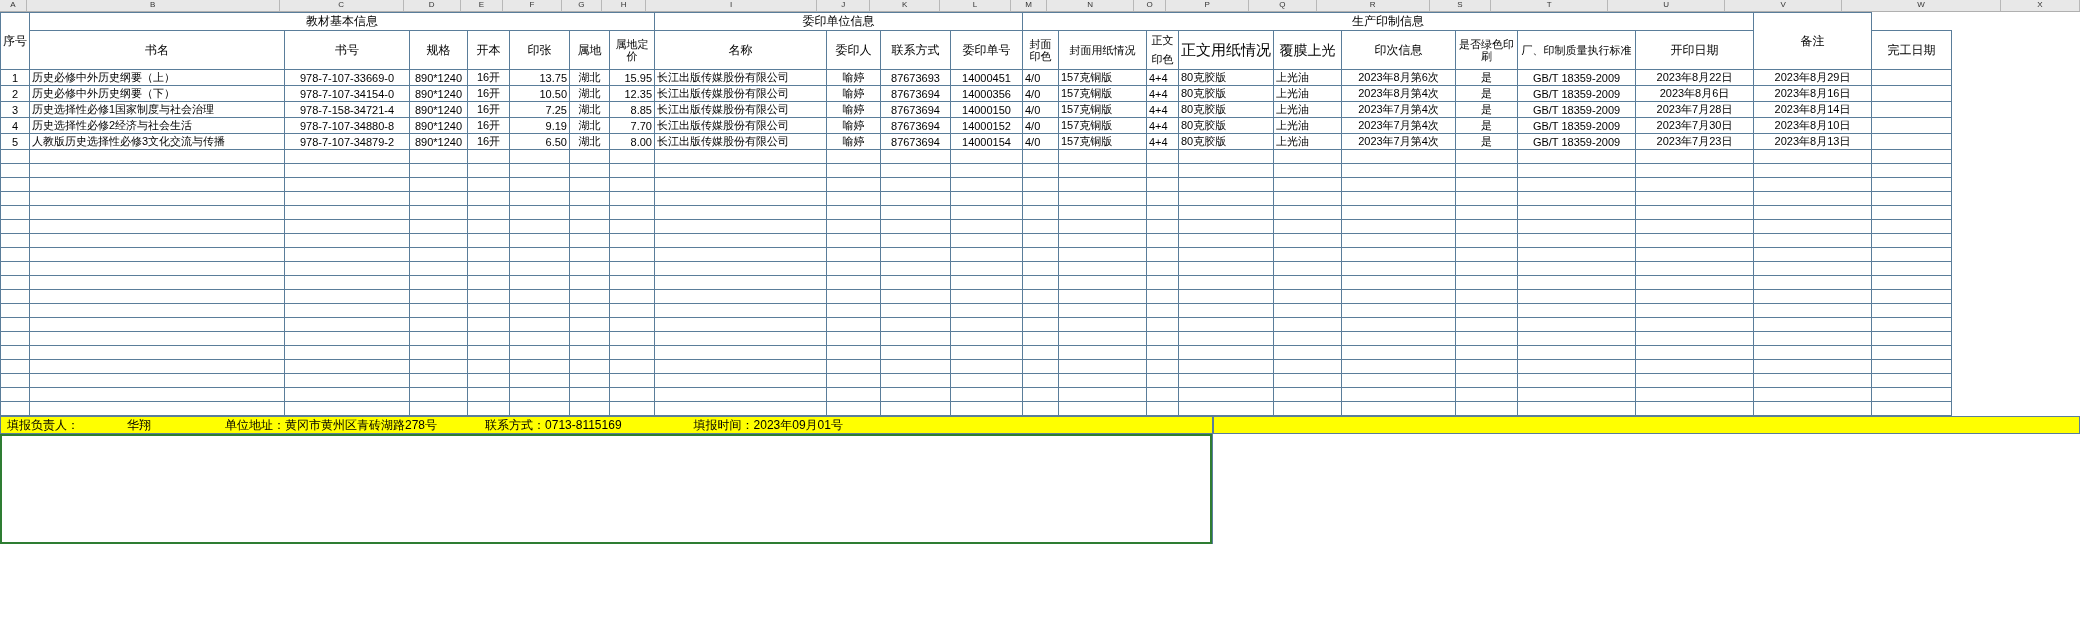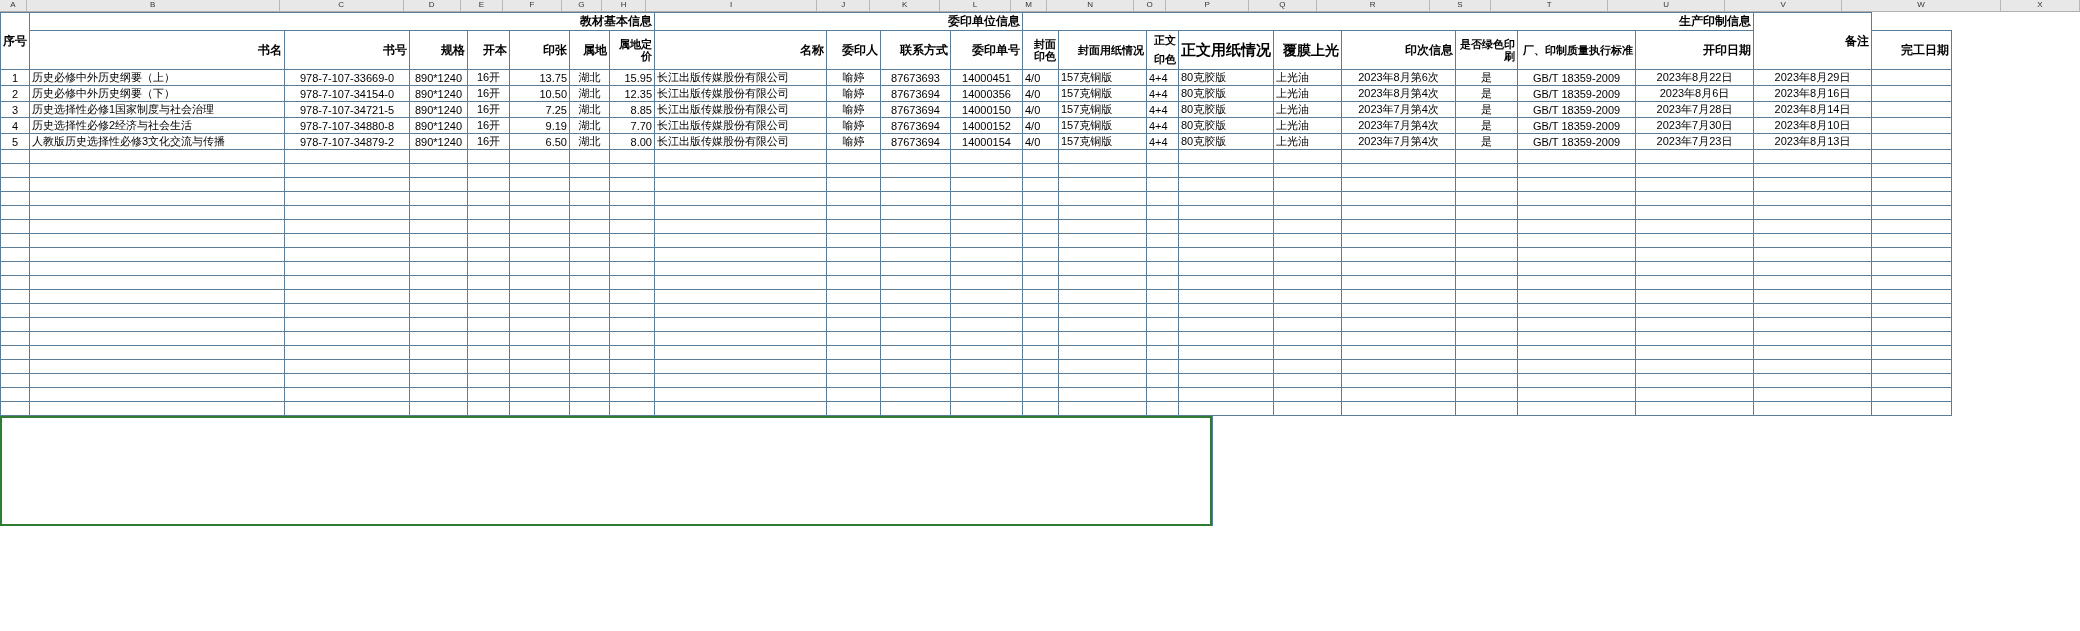--- a/index.html
+++ b/index.html
@@ -42,23 +42,22 @@
   table.grid td {
     border: 1px solid #5a7d9a;
     padding: 0 2px;
     overflow: hidden;
     white-space: nowrap;
     vertical-align: middle;
     height: 13px;
     background: #ffffff;
   }
   .hdr {
-    text-align: right;
+    text-align: center;
     font-size: 12px;
-    font-weight: bold;
   }
   .c { text-align: center; }
   .r { text-align: right; }
   .l { text-align: left; }
   .empty-row td { height: 13px; }
   
   .watermark {
     position: absolute;
     left: 690px;
     top: 188px;
@@ -233,21 +232,21 @@
           <td class="c">2023年8月第4次</td>
           <td class="c">是</td>
           <td class="c">GB/T 18359-2009</td>
           <td class="c">2023年8月6日</td>
           <td class="c">2023年8月16日</td>
           <td></td>
         </tr>
         <tr>
           <td class="c">3</td>
           <td class="l">历史选择性必修1国家制度与社会治理</td>
-          <td class="c">978-7-107-34721-5</td>
+          <td class="c">978-7-158-34721-4</td>
           <td class="c">890*1240</td>
           <td class="c">16开</td>
           <td class="r">7.25</td>
           <td class="c">湖北</td>
           <td class="r">8.85</td>
           <td class="l">长江出版传媒股份有限公司</td>
           <td class="c">喻婷</td>
           <td class="c">87673694</td>
           <td class="c">14000150</td>
           <td class="l">4/0</td>
@@ -784,19 +783,32 @@
           <td>&nbsp;</td>
           <td>&nbsp;</td>
           <td>&nbsp;</td>
           <td>&nbsp;</td>
           <td>&nbsp;</td>
         </tr>
       </tbody>
   </table>
 
 
+  <div class="row-flex">
+    <div class="footer-bar" style="width:1213px">
+      <span class="fcell" style="margin-left:6px">填报负责人：</span>
+      <span class="fcell" style="margin-left:48px">华翔</span>
+      <span class="fcell" style="margin-left:74px">单位地址：</span>
+      <span class="fcell">黄冈市黄州区青砖湖路278号</span>
+      <span class="fcell" style="margin-left:48px">联系方式：</span>
+      <span class="fcell">0713-8115169</span>
+      <span class="fcell" style="margin-left:72px">填报时间：</span>
+      <span class="fcell">2023年09月01号</span>
+    </div>
+    <div class="footer-bar" style="width:867px"></div>
+  </div>
 
   <div class="row-flex">
     <div class="green-box" style="width:1213px"></div>
     <div class="right-strip" style="width:867px;height:110px"></div>
   </div>
 
 </div>
 
 </body></html>

